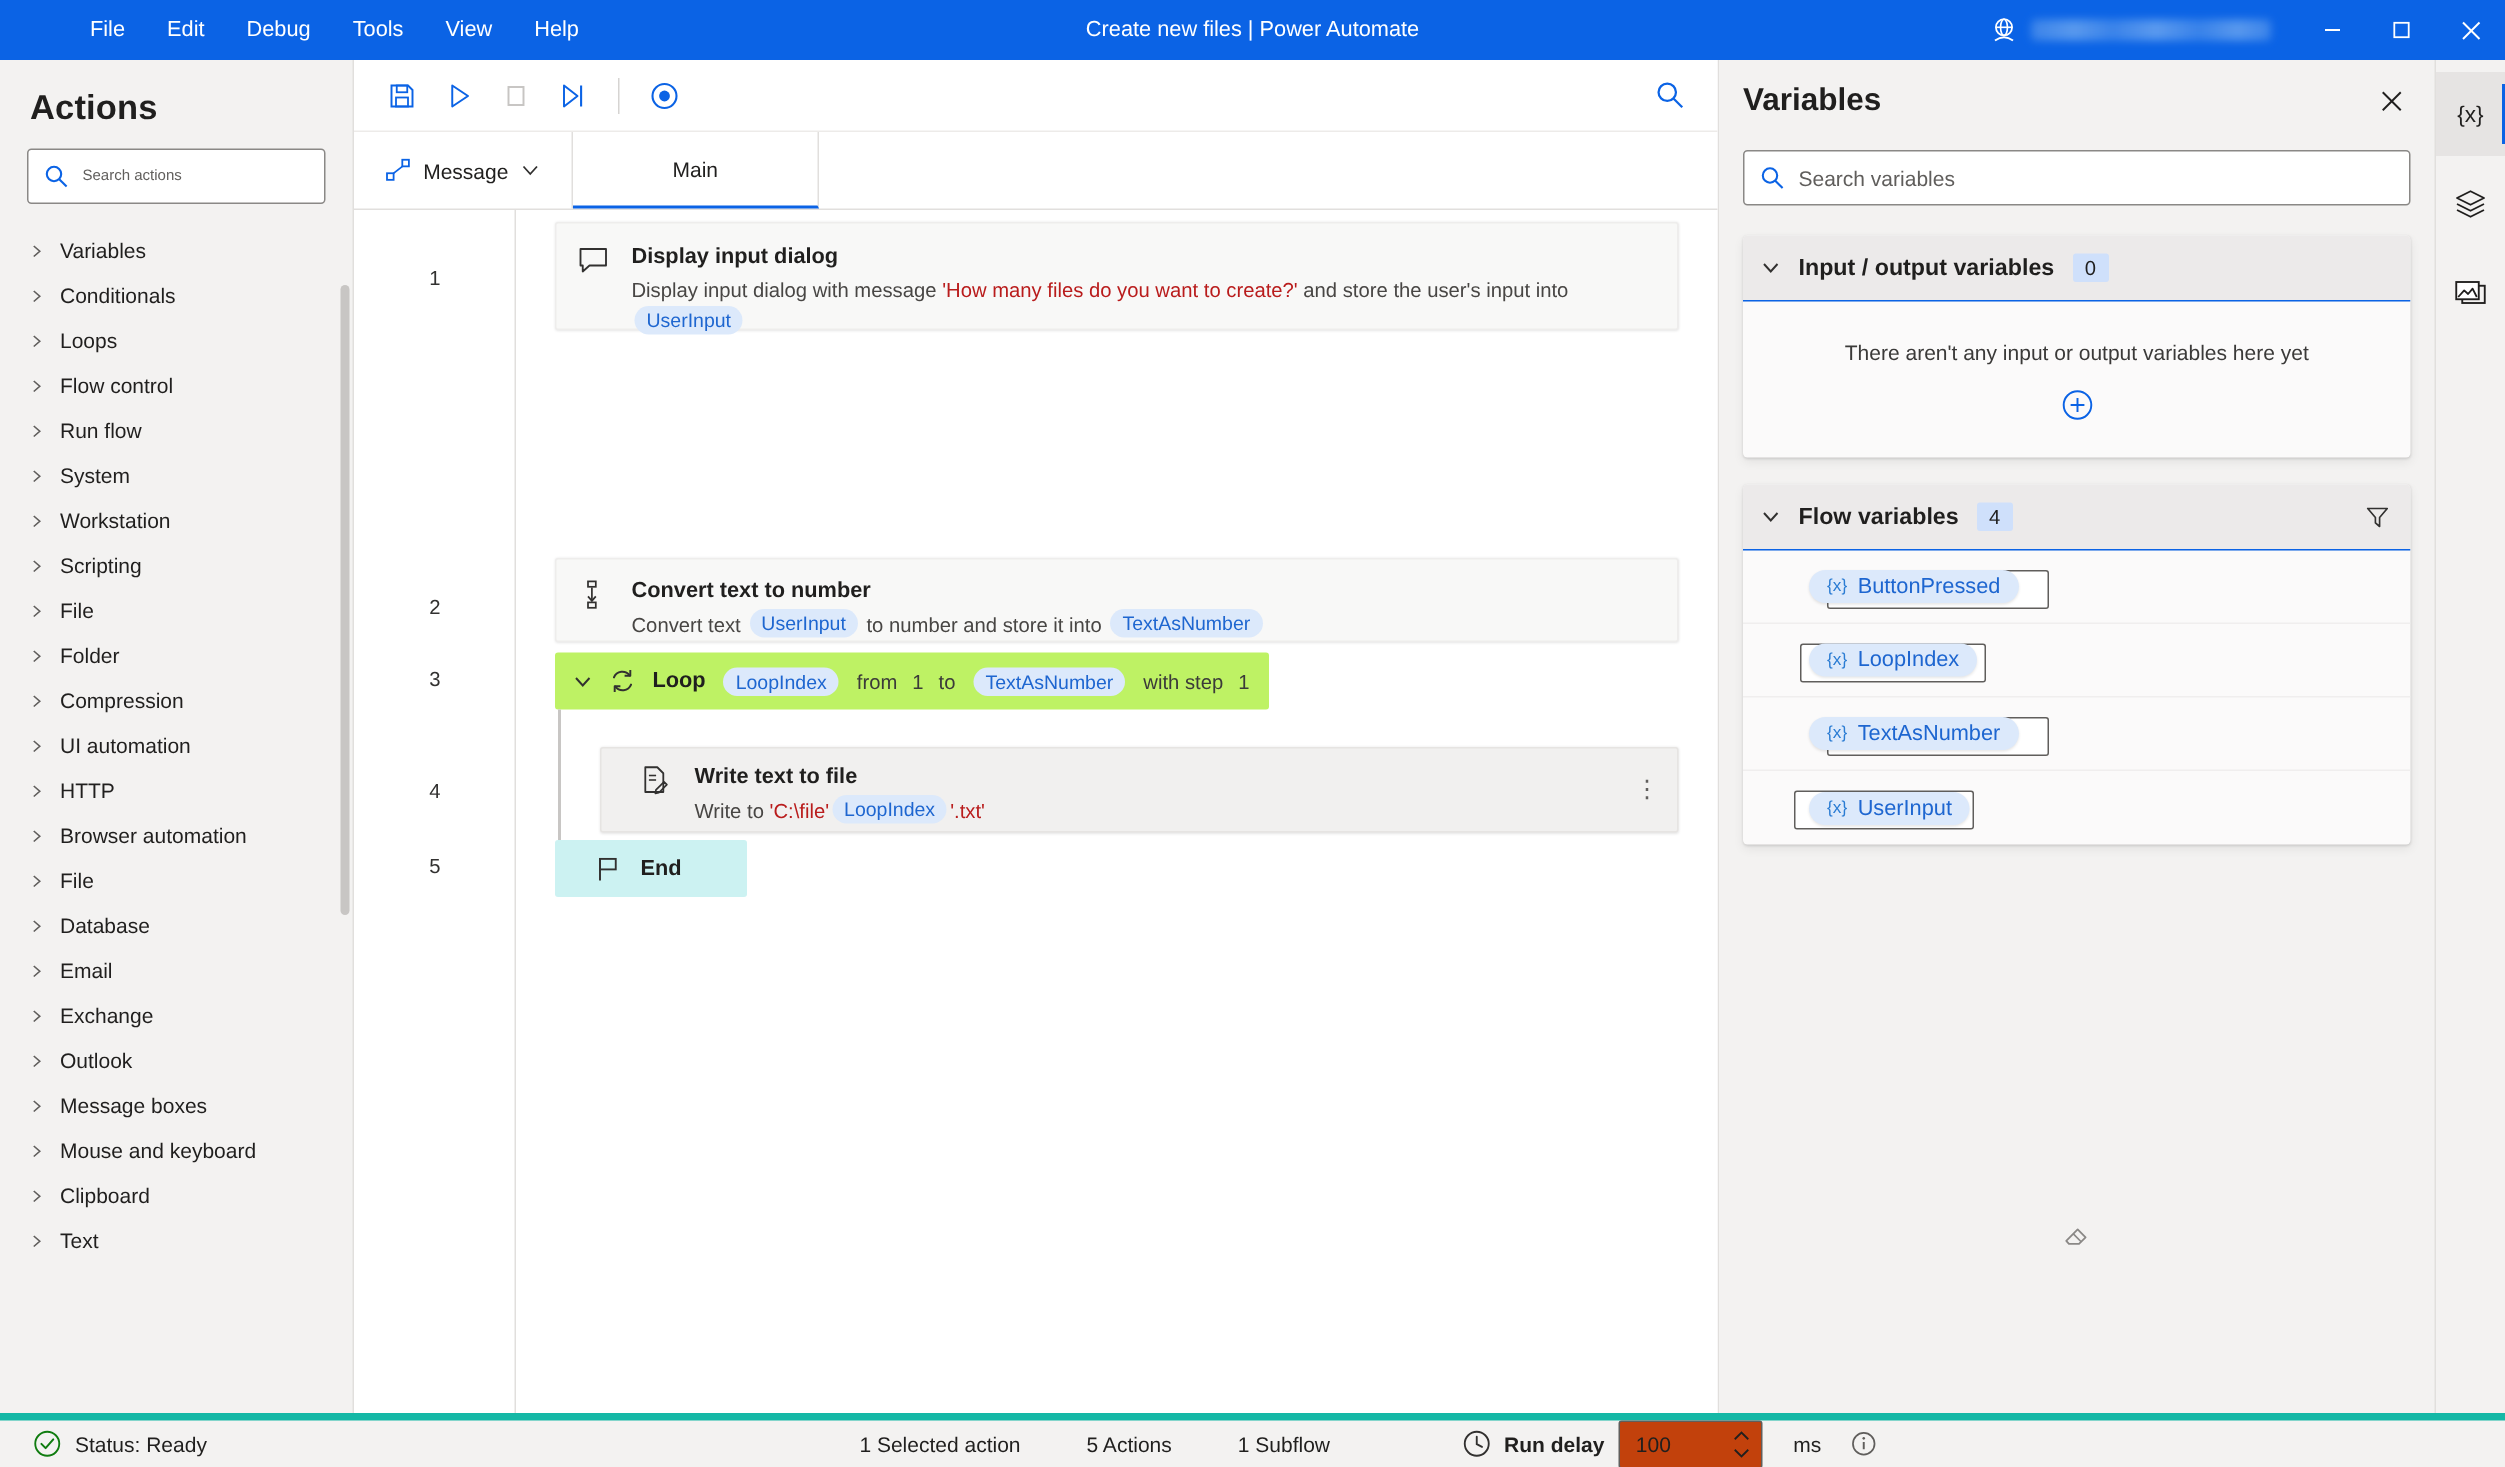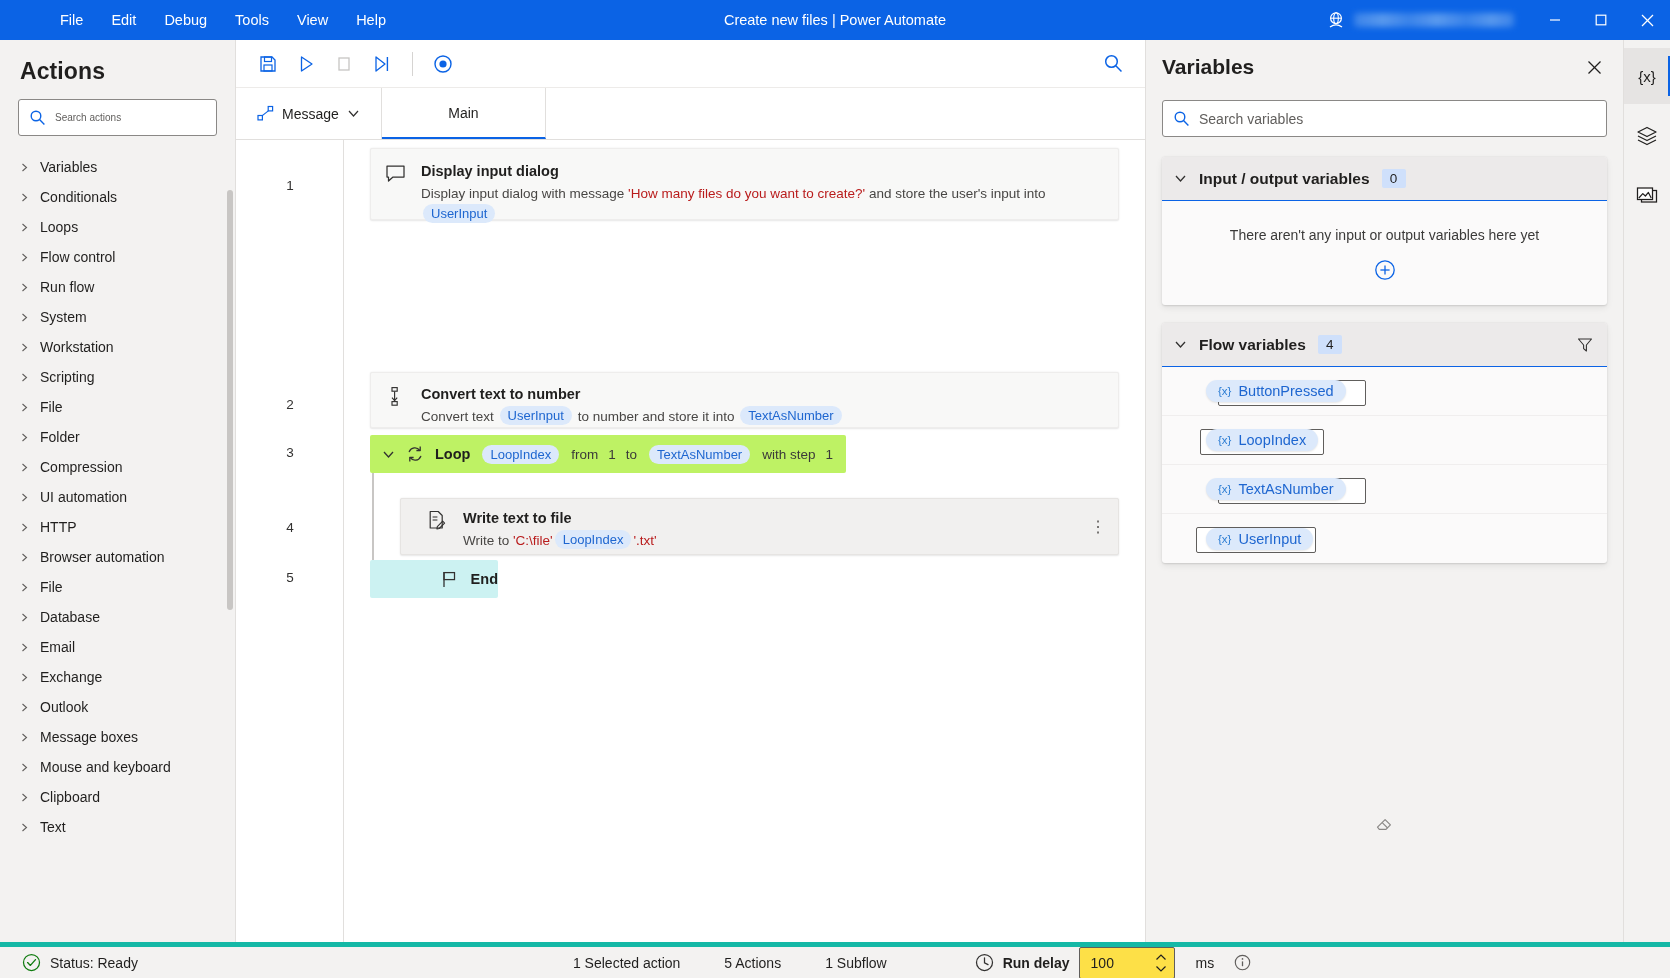--- a/index.html
+++ b/index.html
@@ -167,21 +167,21 @@
     font-size: 14.5px; color: #201f1e;
   }
   .loop-bar .kw { font-weight: 600; }
   .loop-bar .sml { font-size: 13.5px; color: #3b3a39; }
   .loop-spine {
     position: absolute; width: 1.5px; background: #c8c6c4;
   }
   .end-bar {
     position: absolute; background: #ccf2f2; border-radius: 2px;
     display: flex; align-items: center; gap: 12px; padding-left: 26px;
-    font-size: 14.5px; font-weight: 600; color: #201f1e; justify-content: flex-end;
+    font-size: 14.5px; font-weight: 600; color: #201f1e;
   }
 
   
   .vars-pane {
     width: 478px; flex: none; background: #f3f2f1;
     display: flex; flex-direction: column; position: relative;
     border-right: 1px solid #e1dfdd;
   }
   .vars-head {
     height: 54px; display: flex; align-items: center; padding: 0 14px 0 16px;
@@ -269,21 +269,21 @@
     border-top: 5px solid #14b8a6;
     display: flex; align-items: center; padding: 0 22px; gap: 15px;
     font-size: 14px; color: #201f1e;
   }
   .status-left { display: flex; align-items: center; gap: 9px; }
   .st-items { display: flex; align-items: center; margin-left: 420px; gap: 44px; }
   .st-item { font-size: 14px; color: #201f1e; }
   .rundelay { display: flex; align-items: center; gap: 9px; margin-left: 44px; }
   .rundelay-label { font-weight: 600; font-size: 14px; }
   .spin {
-    width: 96px; height: 32px; border: 1px solid #605e5c; background: #fde047;
+    width: 96px; height: 32px; border: 1px solid #605e5c; background: #c2410c;
     display: flex; align-items: center; padding: 0 6px 0 11px; border-radius: 2px;
   }
   .spin-val { font-size: 14px; color: #201f1e; flex: 1; }
   .spin-arrows { display: flex; flex-direction: column; gap: 2px; cursor: default; }
   .ms { font-size: 14px; margin-left: 12px; }
   .info-ic { margin-left: 11px; width: 17px; height: 17px; }
 </style>
 </head>
 <body>
 

